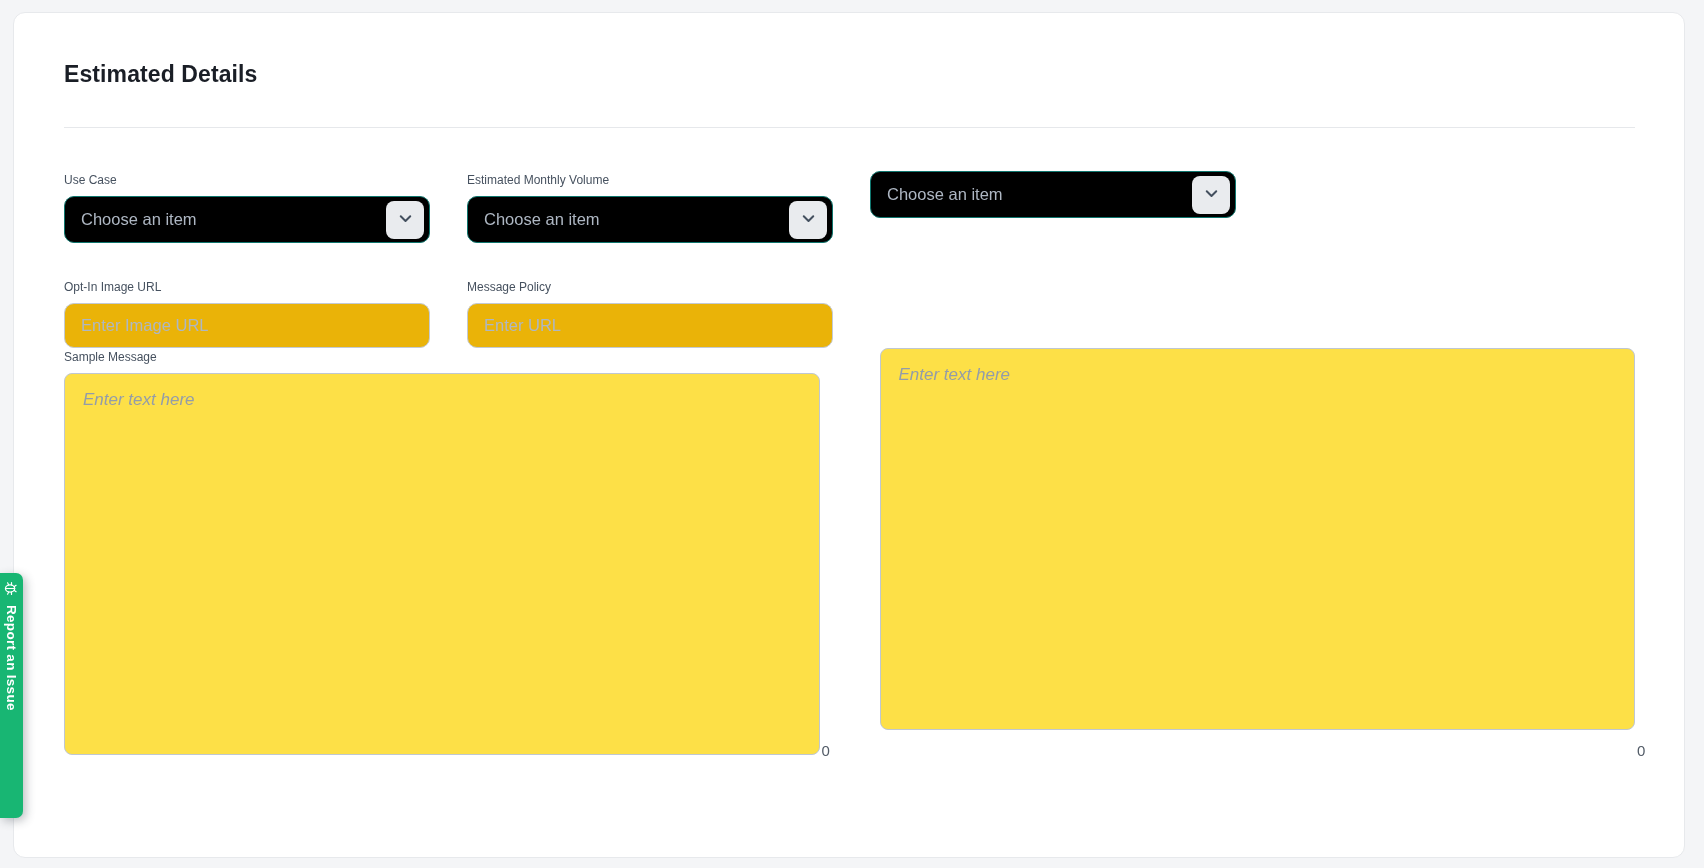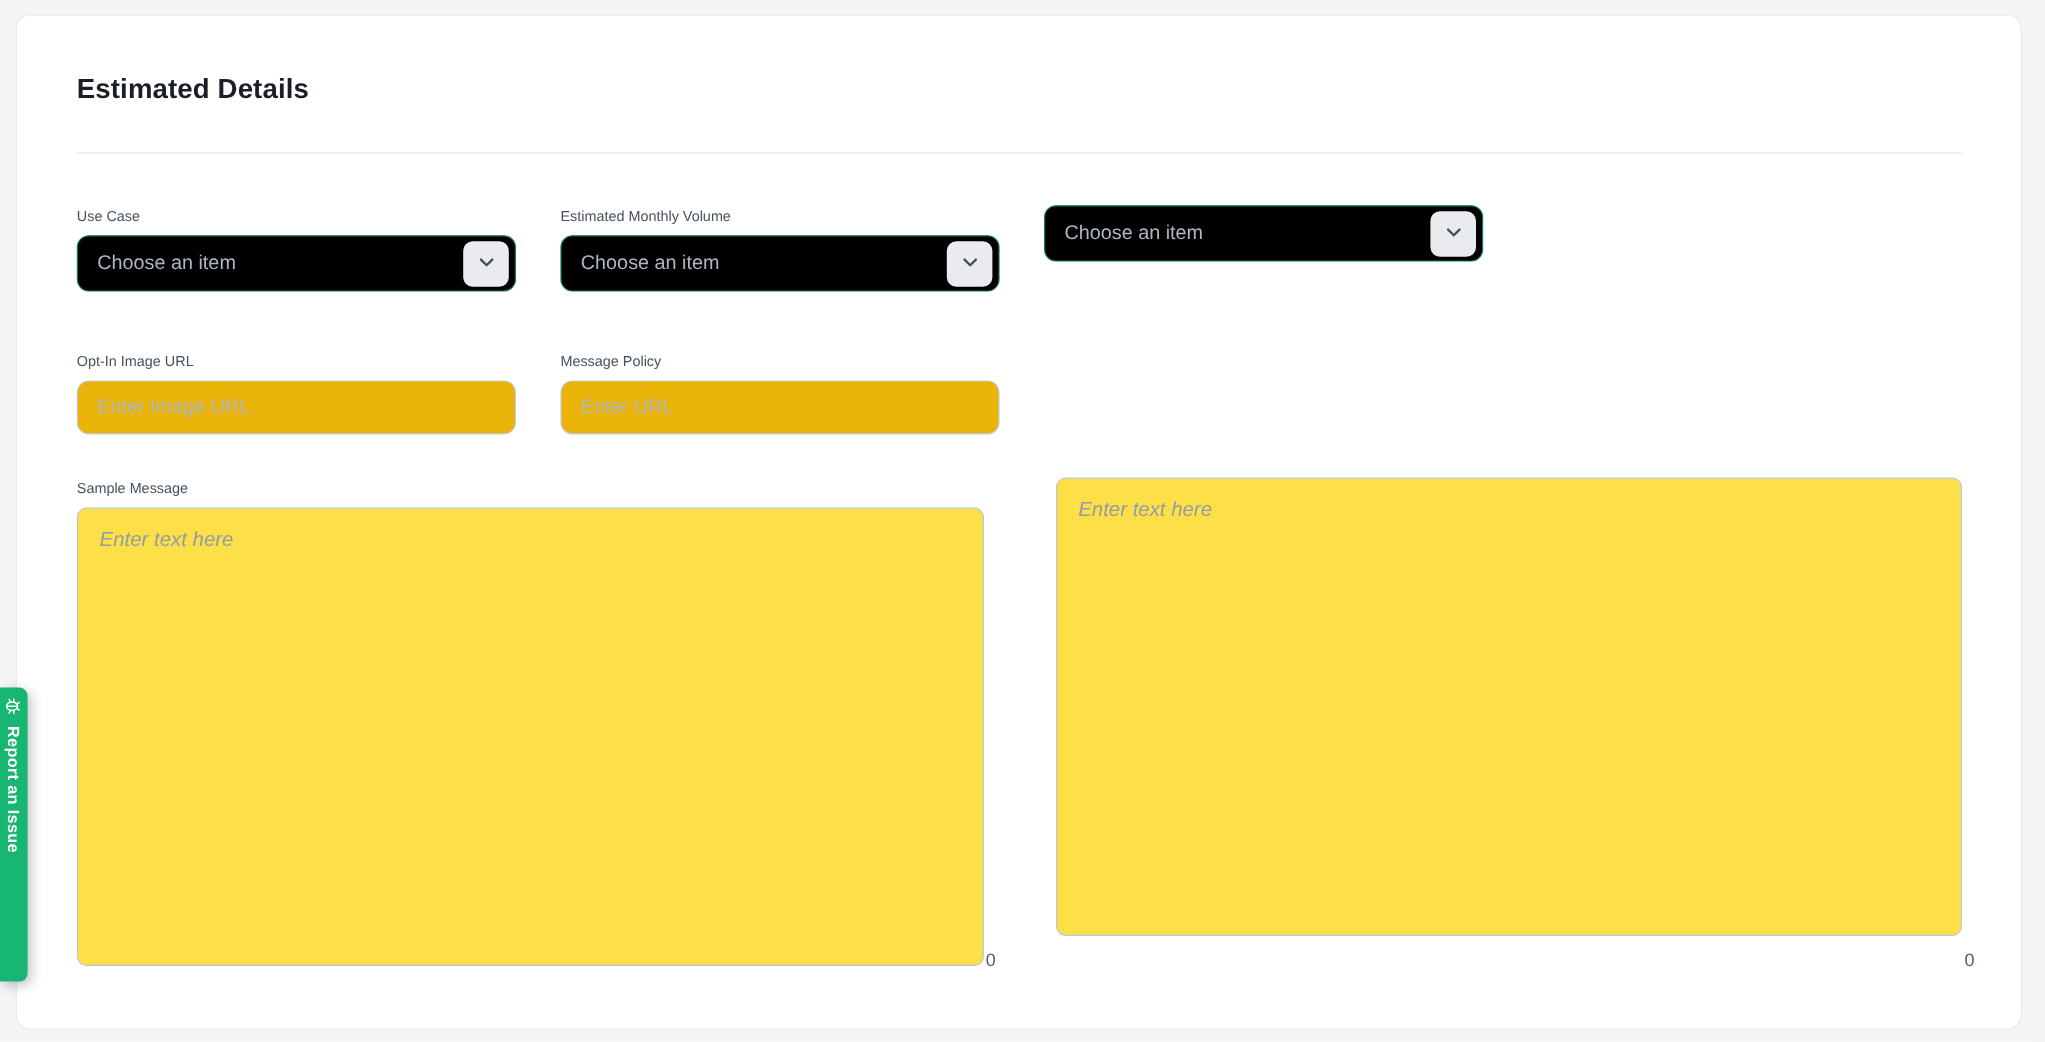--- a/index.html
+++ b/index.html
@@ -26,22 +26,22 @@
     line-height: 28px;
     letter-spacing: .1px;
   }
   .divider {
     height: 1px;
     background: #e6e8eb;
     margin-top: 39px;
   }
   .row { display: flex; }
   .row-selects { margin-top: 43px; gap: 37px; }
-  .row-inputs  { margin-top: 49px; gap: 37px; align-items: center; }
-  .row-textareas { margin-top: 36px; gap: 60px; }
+  .row-inputs  { margin-top: 35px; gap: 37px; align-items: center; }
+  .row-textareas { gap: 60px; }
   .field { width: 366px; }
   .field-wide { width: 758px; position: relative; }
   .field-label {
     display: block;
     font-size: 12px;
     color: #46515f;
     line-height: 18px;
     margin-bottom: 7px;
   }
   .select-box {

